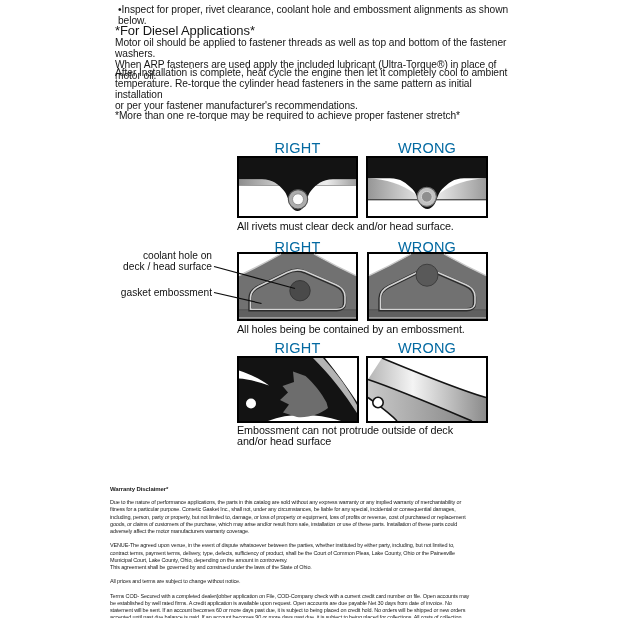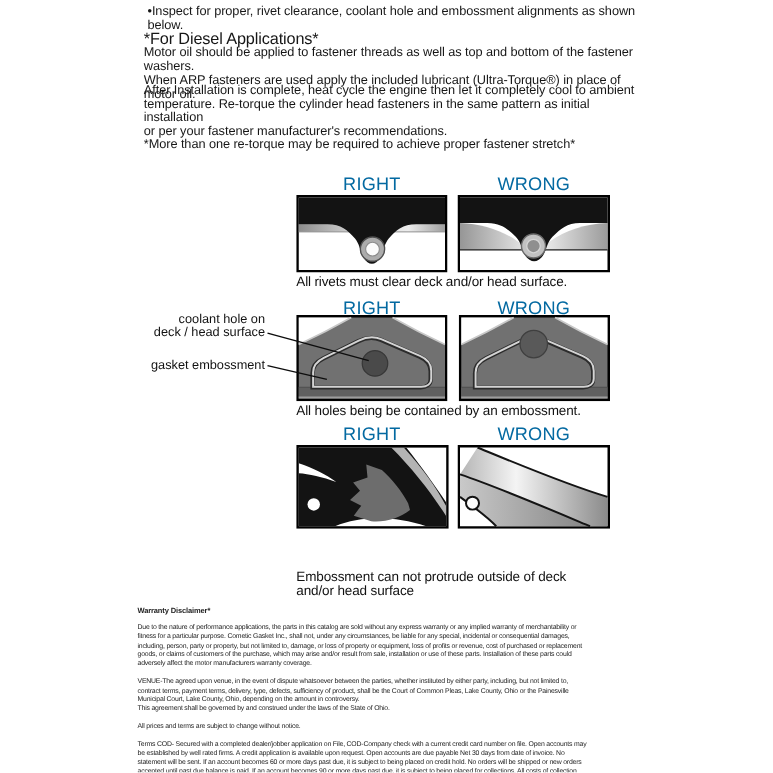--- a/index.html
+++ b/index.html
@@ -158,21 +158,21 @@
       <rect x="1" y="1" width="120" height="65" fill="#ffffff" stroke="#000" stroke-width="2"></rect>
       <path d="M16,2 C50,16 88,32 120,41.5 L120,65 L106,65 C74,51.5 30,33.5 2,23.5 Z" fill="url(#f3a)"></path>
       <path d="M2,23.5 C32,33.5 74,51.5 106,65 L31,65 C23,56.5 12,49 2,41.5 Z" fill="url(#f3b)"></path>
       <path d="M16,2 C50,16 88,32 120,41.5" stroke="#141414" stroke-width="1.6" fill="none"></path>
       <path d="M2,23.5 C32,33.5 74,51.5 106,65" stroke="#141414" stroke-width="1.6" fill="none"></path>
       <path d="M2,41.5 C12,49 23,56.5 31,65" stroke="#141414" stroke-width="1.6" fill="none"></path>
       <circle cx="12" cy="46.5" r="5.2" fill="#ffffff" stroke="#141414" stroke-width="1.6"></circle>
     </svg>
   </div>
 
-  <div class="abs caption" style="left:237px;top:424.5px;width:260px;margin-top:32px;">Embossment can not protrude outside of deck
+  <div class="abs caption" style="left:237px;top:424.5px;width:260px;">Embossment can not protrude outside of deck
 and/or head surface</div>
 
   <svg id="connector-overlay">
     <line x1="214" y1="266.5" x2="295" y2="288.5" stroke="#0d0d0d" stroke-width="1.2"></line>
     <line x1="214" y1="292.5" x2="261.5" y2="303.5" stroke="#0d0d0d" stroke-width="1.2"></line>
   </svg>
 
   <div class="abs warranty" style="left:110px;top:486px;">
     <div class="warranty-heading">Warranty Disclaimer*</div>
     <div class="tiny">Due to the nature of performance applications, the parts in this catalog are sold without any express warranty or any implied warranty of merchantability or

